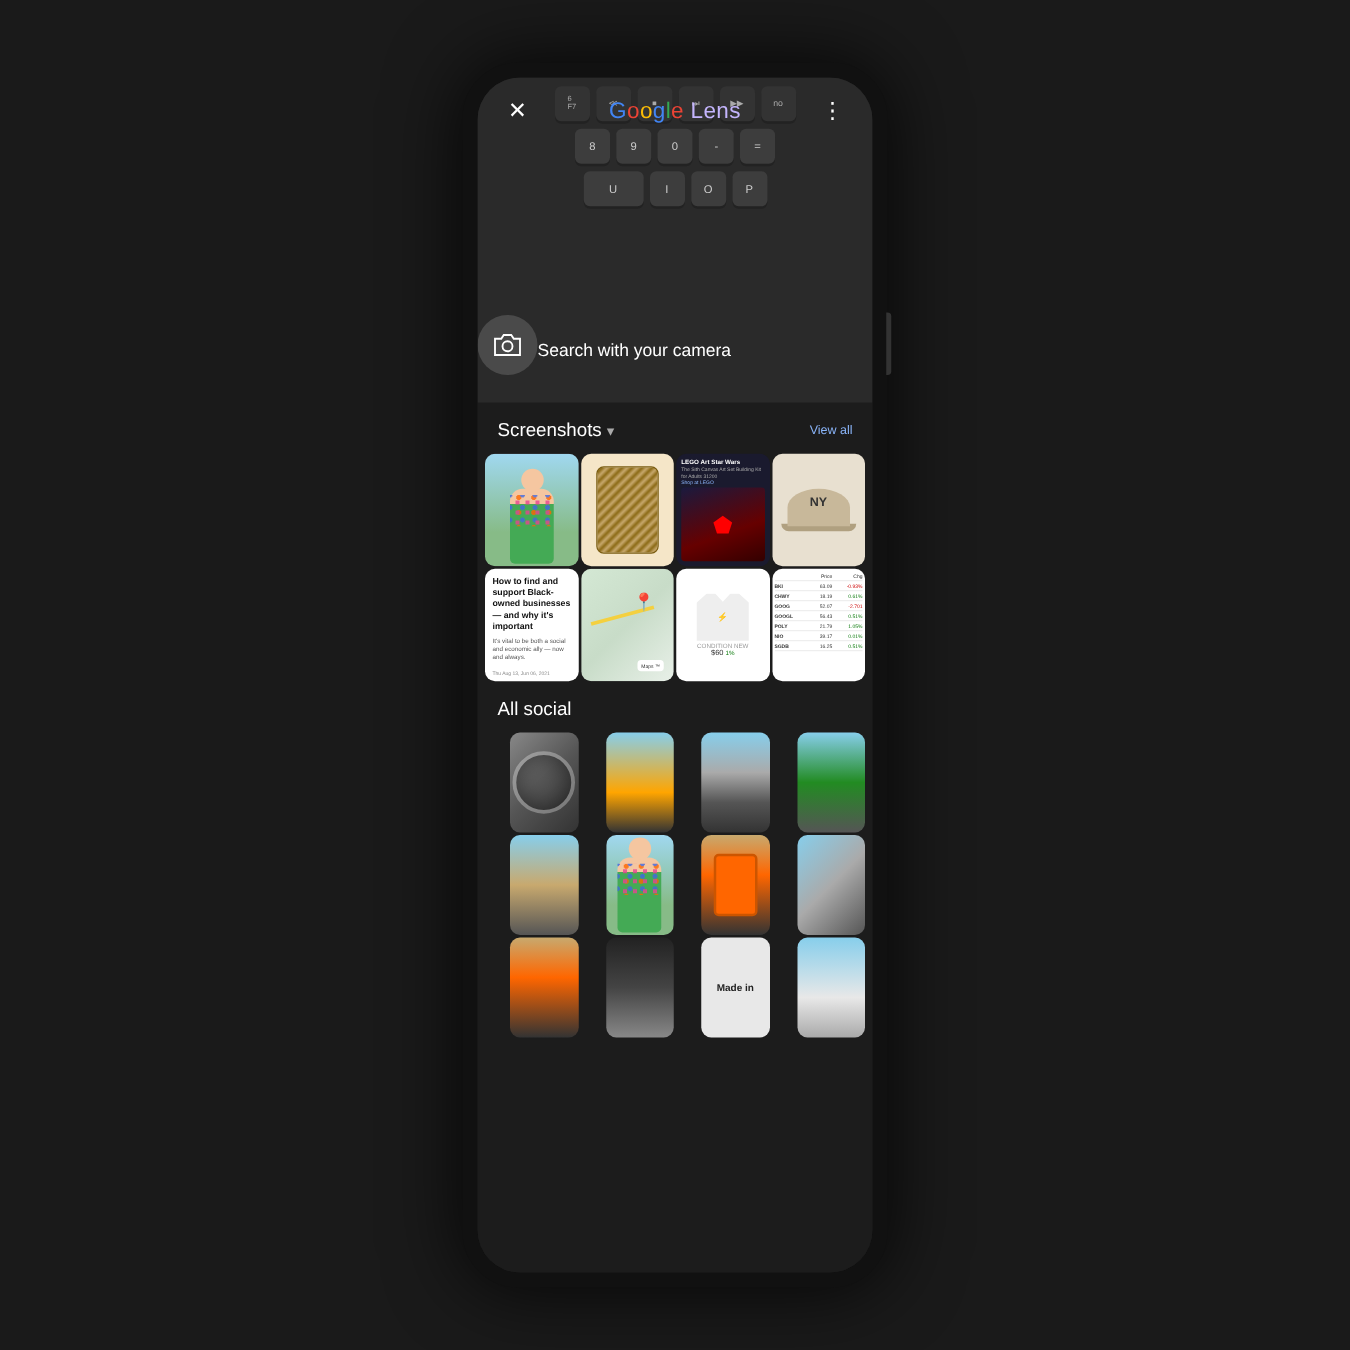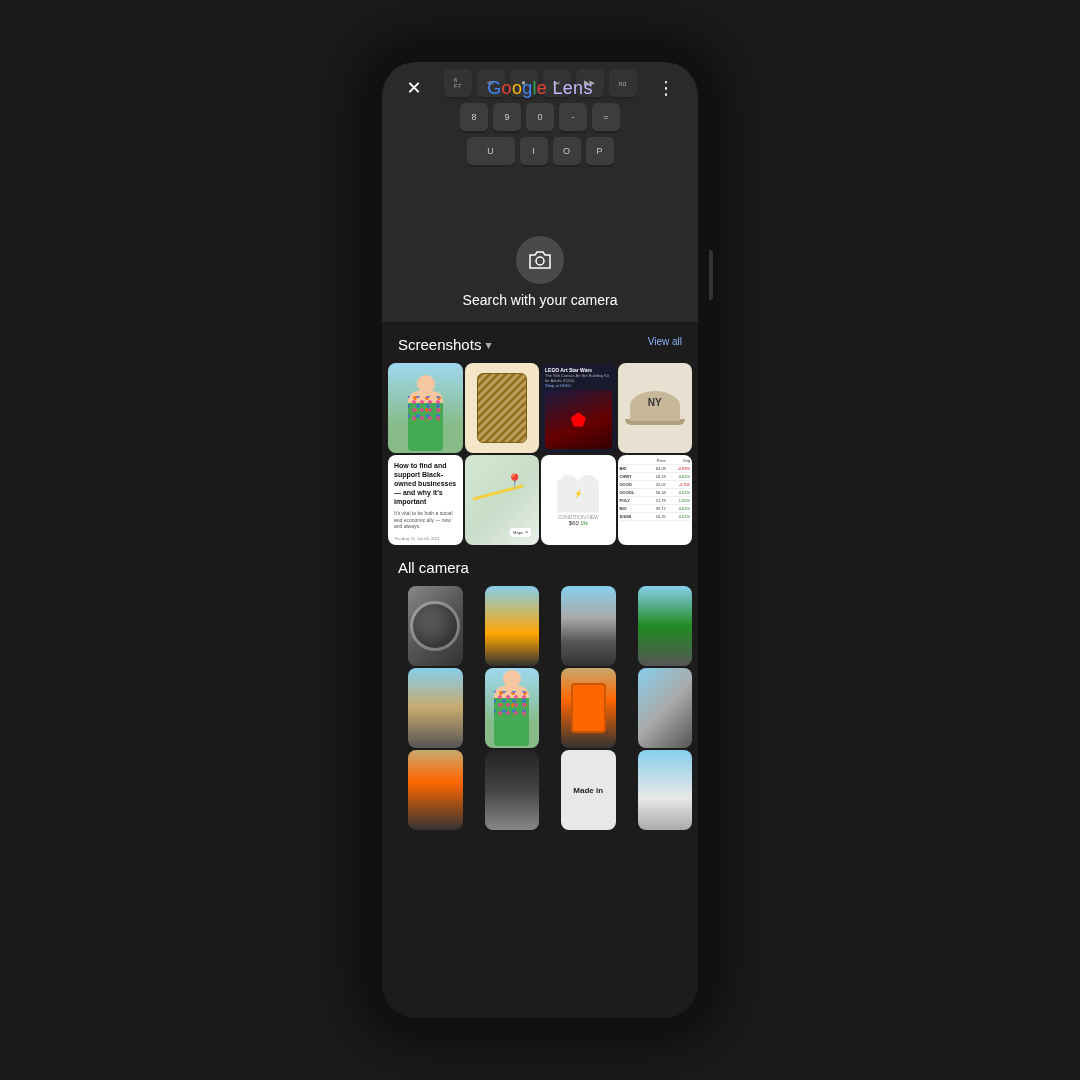--- a/index.html
+++ b/index.html
@@ -91,21 +91,20 @@
       justify-content: center;
       cursor: pointer;
     }
     
     .camera-section {
       position: absolute;
       bottom: 0;
       left: 0;
       right: 0;
       display: flex;
-      flex-direction: column;
       align-items: center;
       padding-bottom: 14px;
     }
     .camera-btn {
       width: 48px;
       height: 48px;
       background: rgba(80,80,80,0.85);
       border-radius: 50%;
       display: flex;
       align-items: center;
@@ -121,21 +120,21 @@
       flex: 1;
       background: #1c1c1c;
       overflow-y: auto;
       padding: 0 0 16px 0;
     }
     .main-content::-webkit-scrollbar { display: none; }
     
     .section-header {
       display: flex;
       justify-content: space-between;
-      align-items: flex-start;
+      align-items: center;
       padding: 14px 16px 10px;
     }
     .section-title {
       color: white;
       font-size: 15px;
       font-weight: 500;
       display: flex;
       align-items: center;
       gap: 4px;
     }
@@ -515,21 +514,21 @@
           <div class="stocks-row">
             <div class="stocks-col">SGDB</div>
             <div class="stocks-col">16.25</div>
             <div class="stocks-col stocks-green">0.51%</div>
           </div>
         </div>
       </div>
 
       <div class="section-header">
         <div class="section-title">
-          <span>All camera</span>
+          <span>All social</span>
         </div>
       </div>
 
       <div class="all-images-grid">
 
         <div class="image-item img-spiral" style="display:flex;align-items:center;justify-content:center;">
           <div style="width:50px;height:50px;border:3px solid rgba(255,255,255,0.3);border-radius:50%;box-shadow:inset 0 0 20px rgba(0,0,0,0.5);"></div>
         </div>
         <div class="image-item img-sunset"></div>
         <div class="image-item img-mountain"></div>

